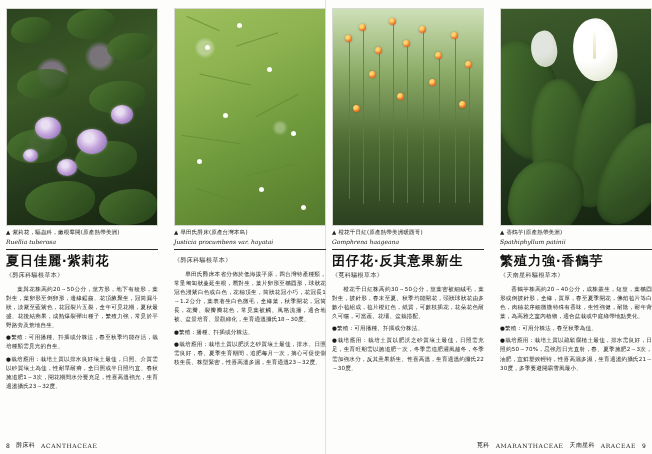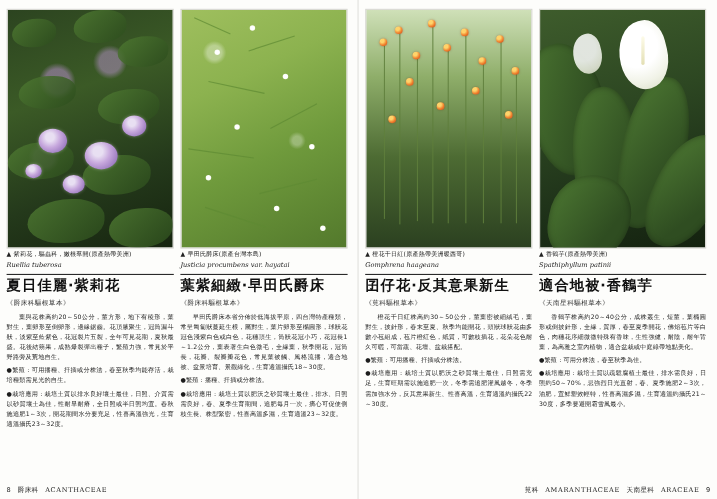--- a/index.html
+++ b/index.html
@@ -33,21 +33,21 @@
     height: 454px;
     box-sizing: border-box;
     padding: 8px 6px 0 6px;
     display: flex;
     flex-direction: column;
   }
   .page-half.left { border-right: 1px solid #e2e2dd; }
 
   .cols {
     display: flex;
-    gap: 6px;
+    gap: 16px;
     height: 100%;
   }
   .col {
     width: 152px;
     display: flex;
     flex-direction: column;
   }
 
   
   .photo {
@@ -269,21 +269,20 @@
             <span class="whiteflower" style="left:22px;top:150px;"></span>
             <span class="whiteflower" style="left:84px;top:178px;"></span>
             <span class="whiteflower" style="left:126px;top:196px;"></span>
             <span class="whiteflower" style="left:62px;top:14px;"></span>
           </div>
           <div class="caption">
             <span>▲ 早田氏爵床(原產台灣本島)</span>
             <span class="latin">Justicia procumbens var. hayatai</span>
           </div>
           <hr class="rule">
-          <div class="species-title">葉紫細緻‧早田氏爵床</div>
           <div class="family-line">《爵床科驅根草本》</div>
           <div class="body-text">
             <p class="indent">早田氏爵床本省分佈於低海拔平原，四台灣特產種類，常呈匍匐狀蔓延生根，屬對生，葉片卵形至橢圓形，球狀花冠色淺紫白色或白色，花穗頂生，筒狀花冠小巧，花冠長1～1.2公分，葉表著生白色微毛，全緣葉，秋季開花，冠筒長，花瓣、裂瓣瓣花色，常見葉被觸、風格流播，適合地被、盆景培育、景觀綠化，生育適溫攝氏18～30度。</p>
             <p>●繁殖：播種、扦插或分株法。</p>
             <p>●栽培應用：栽培土質以肥沃之砂質壤土最佳，排水、日照需良好，春、夏季生育期間，追肥每月一次，摘心可促使側枝生長、株型緊密，性喜高溫多濕，生育適溫23～32度。</p>
           </div>
         </div>
 
       </div>
 
@@ -346,21 +345,21 @@
             <span class="bigleaf" style="left:8px;top:150px;width:74px;height:80px;transform:rotate(8deg);"></span>
             <span class="spathe" style="left:72px;top:10px;width:44px;height:62px;"></span>
             <span class="spadix" style="left:92px;top:24px;height:26px;"></span>
             <span class="spathe" style="left:30px;top:22px;width:26px;height:36px;opacity:.85;"></span>
           </div>
           <div class="caption">
             <span>▲ 香鶴芋(原產熱帶美洲)</span>
             <span class="latin">Spathiphyllum patinii</span>
           </div>
           <hr class="rule">
-          <div class="species-title">適合地被‧香鶴芋</div>
+          <div class="species-title">繁殖力強‧香鶴芋</div>
           <div class="family-line">《天南星科驅根草本》</div>
           <div class="body-text">
             <p class="indent">香鶴芋株高約20～40公分，成株叢生，短莖，葉橢圓形或倒披針形，全緣，質厚，春至夏季開花，佛焰苞片等白色，肉穗花序細微微特殊有香味，生性強健，耐陰，耐年背葉，為高雅之室內植物，適合盆栽或中庭綠帶地點美化。</p>
             <p>●繁殖：可用分株法，春至秋季為佳。</p>
             <p>●栽培應用：栽培土質以疏鬆腐植土最佳，排水需良好，日照約50～70%，忌強烈日光直射，春、夏季施肥2～3次，油肥，宜鮮塑效輕特，性喜高濕多濕，生育適溫約攝氏21～30度，多季要避開霜雪風最小。</p>
           </div>
         </div>
 
       </div>
 

